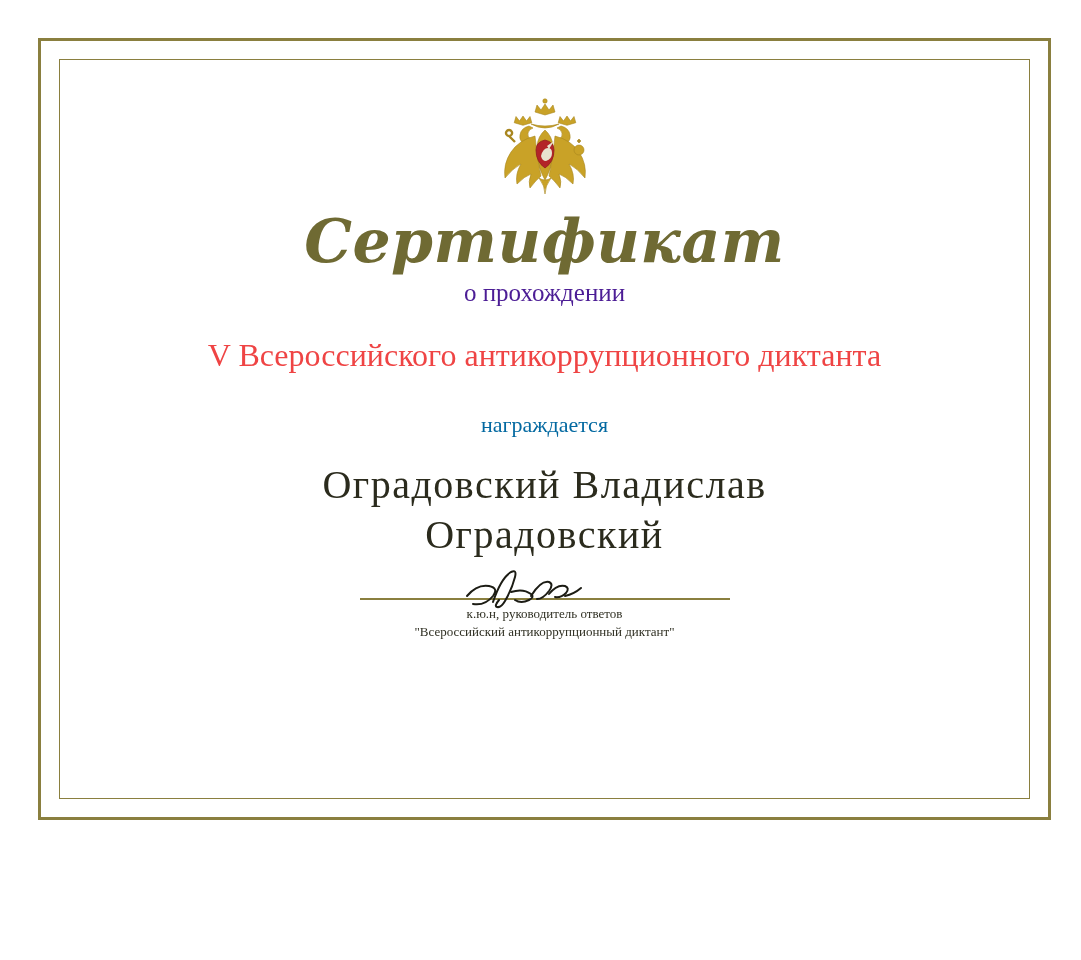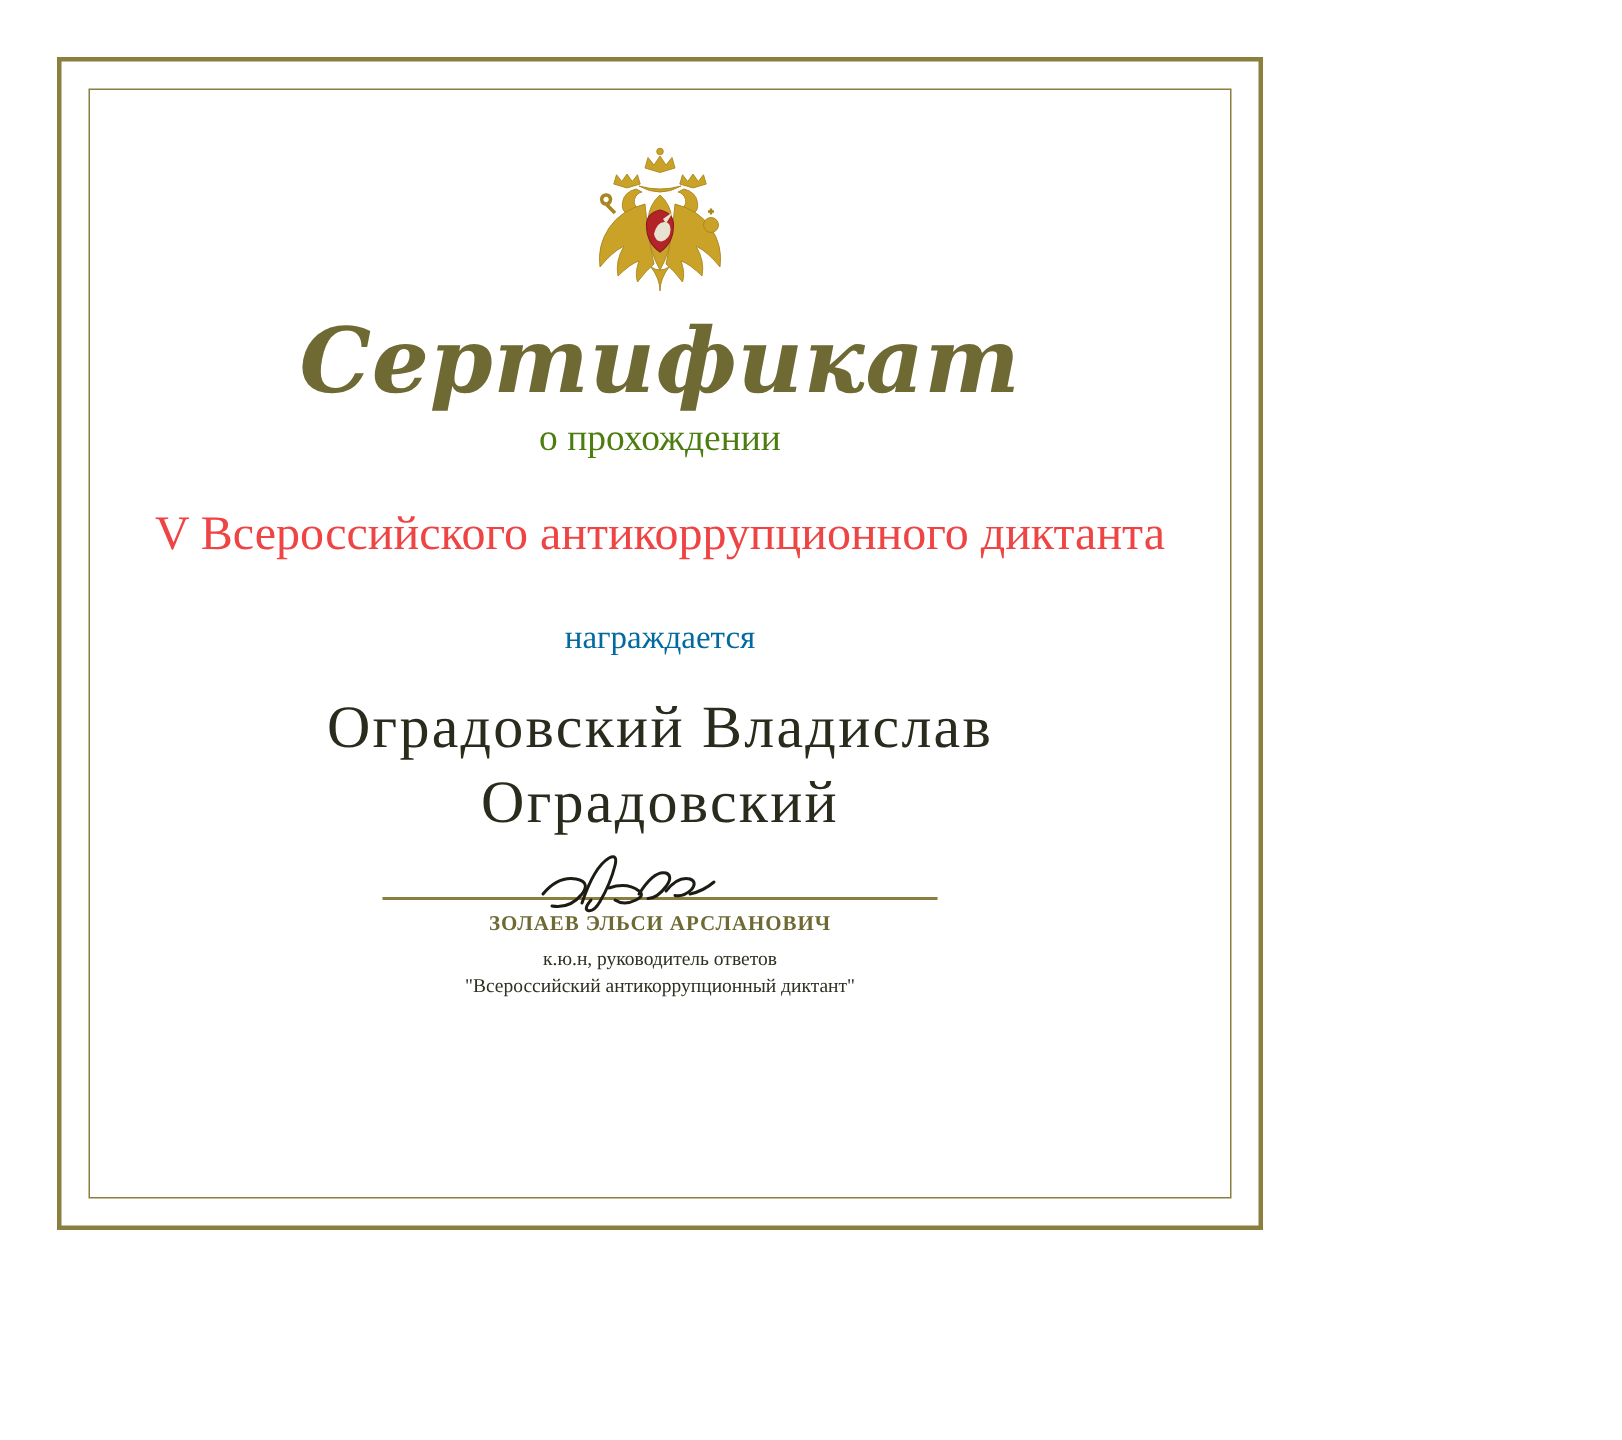--- a/index.html
+++ b/index.html
@@ -19,21 +19,21 @@
     width: 1081px;
     height: 960px;
     background: #ffffff;
   }
 
   
   .cert-frame {
     position: absolute;
     left: 38px;
     top: 38px;
-    width: 804px;
+    width: 1013px;
     height: 782px;
     border: 3px solid #8a7f3f;
     box-sizing: border-box;
     background: #ffffff;
   }
   .cert-inner {
     position: absolute;
     left: 18px;
     top: 18px;
     right: 18px;
@@ -62,21 +62,21 @@
     font-size: 60px;
     line-height: 1.05;
     color: #6f6a33;
     letter-spacing: 0.5px;
     text-align: center;
   }
 
   .subtitle {
     margin-top: 6px;
     font-size: 25px;
-    color: #4d7c0f;
+    color: #4c1d95;
     text-align: center;
   }
 
   .event-name {
     margin-top: 30px;
     font-size: 32px;
     color: #ef4444;
     text-align: center;
     padding: 0 40px;
   }
@@ -210,21 +210,20 @@
           <g fill="none" stroke="#1c1c14" stroke-width="2" stroke-linecap="round" stroke-linejoin="round">
             <path d="M22 30 q10 -12 22 -10 q10 2 4 10 q-8 10 -20 8"></path>
             <path d="M48 36 q8 -24 18 -30 q6 -3 4 5 q-3 12 -10 24 q-4 7 -8 6 q-3 -1 2 -7"></path>
             <path d="M66 26 q12 -4 20 2 q4 3 -2 6 q-8 4 -14 0"></path>
             <path d="M86 30 q10 -16 18 -14 q5 2 0 9 q-6 8 -12 8"></path>
             <path d="M104 28 q8 -10 16 -8 q5 2 1 7 q-5 5 -11 4"></path>
             <path d="M120 30 q9 -2 16 -8"></path>
           </g>
         </svg>
         <div class="sign-rule"></div>
-        <div class="sign-name">ЗОЛАЕВ ЭЛЬСИ АРСЛАНОВИЧ</div>
         <div class="sign-role">к.ю.н, руководитель ответов</div>
         <div class="sign-role-2">"Всероссийский антикоррупционный диктант"</div>
       </div>
 
     </div>
   </div>
 
 </div>
 
 </body></html>

